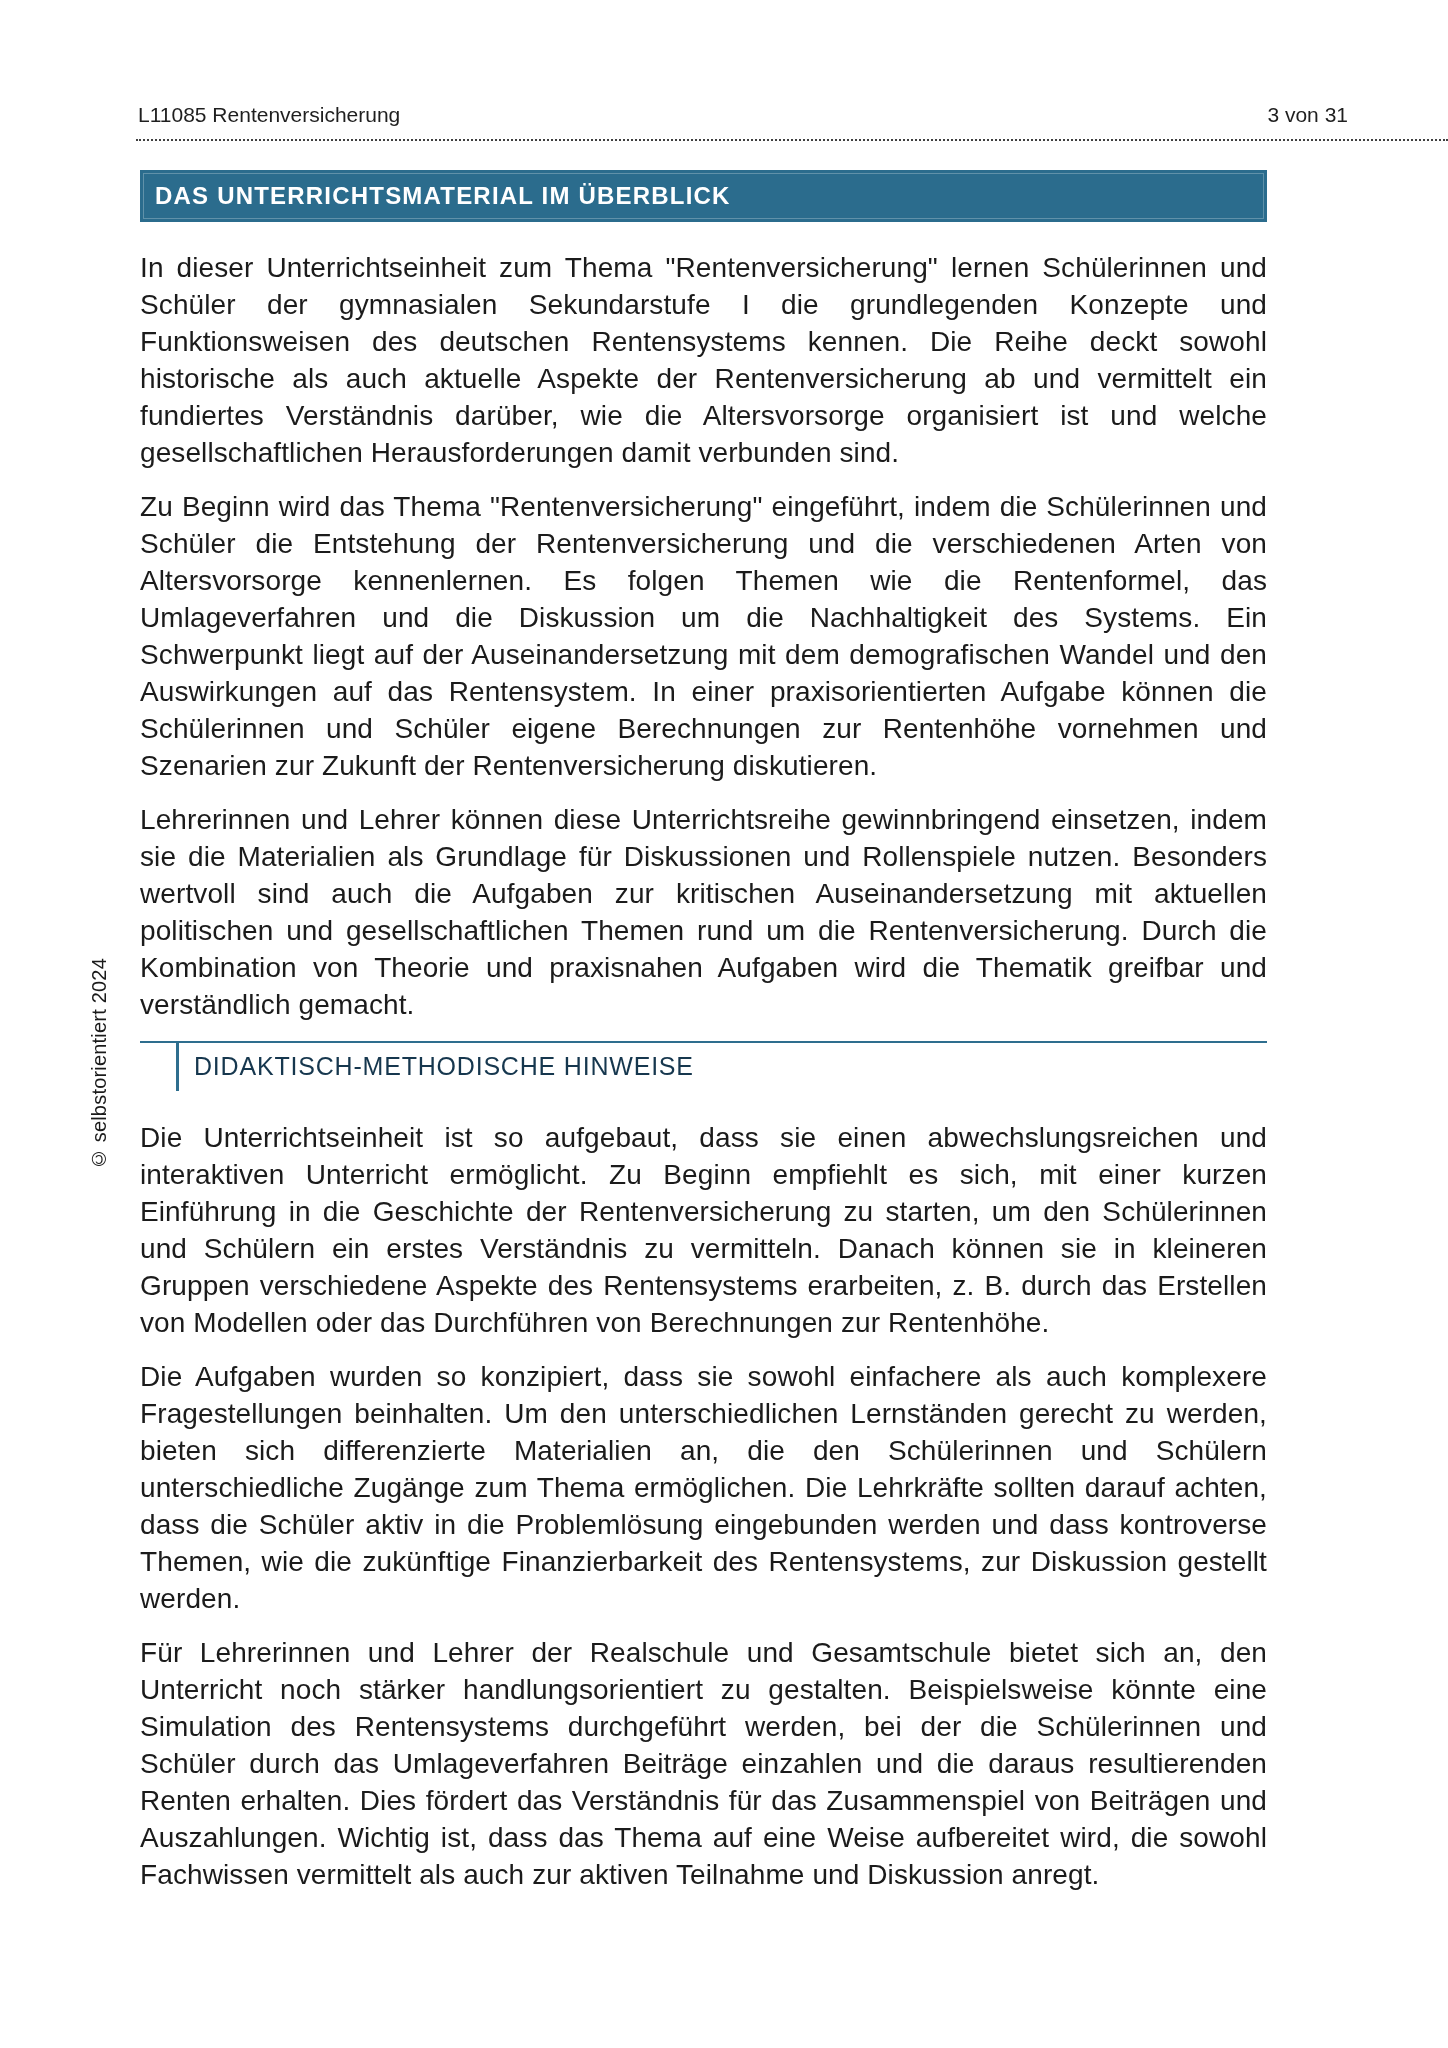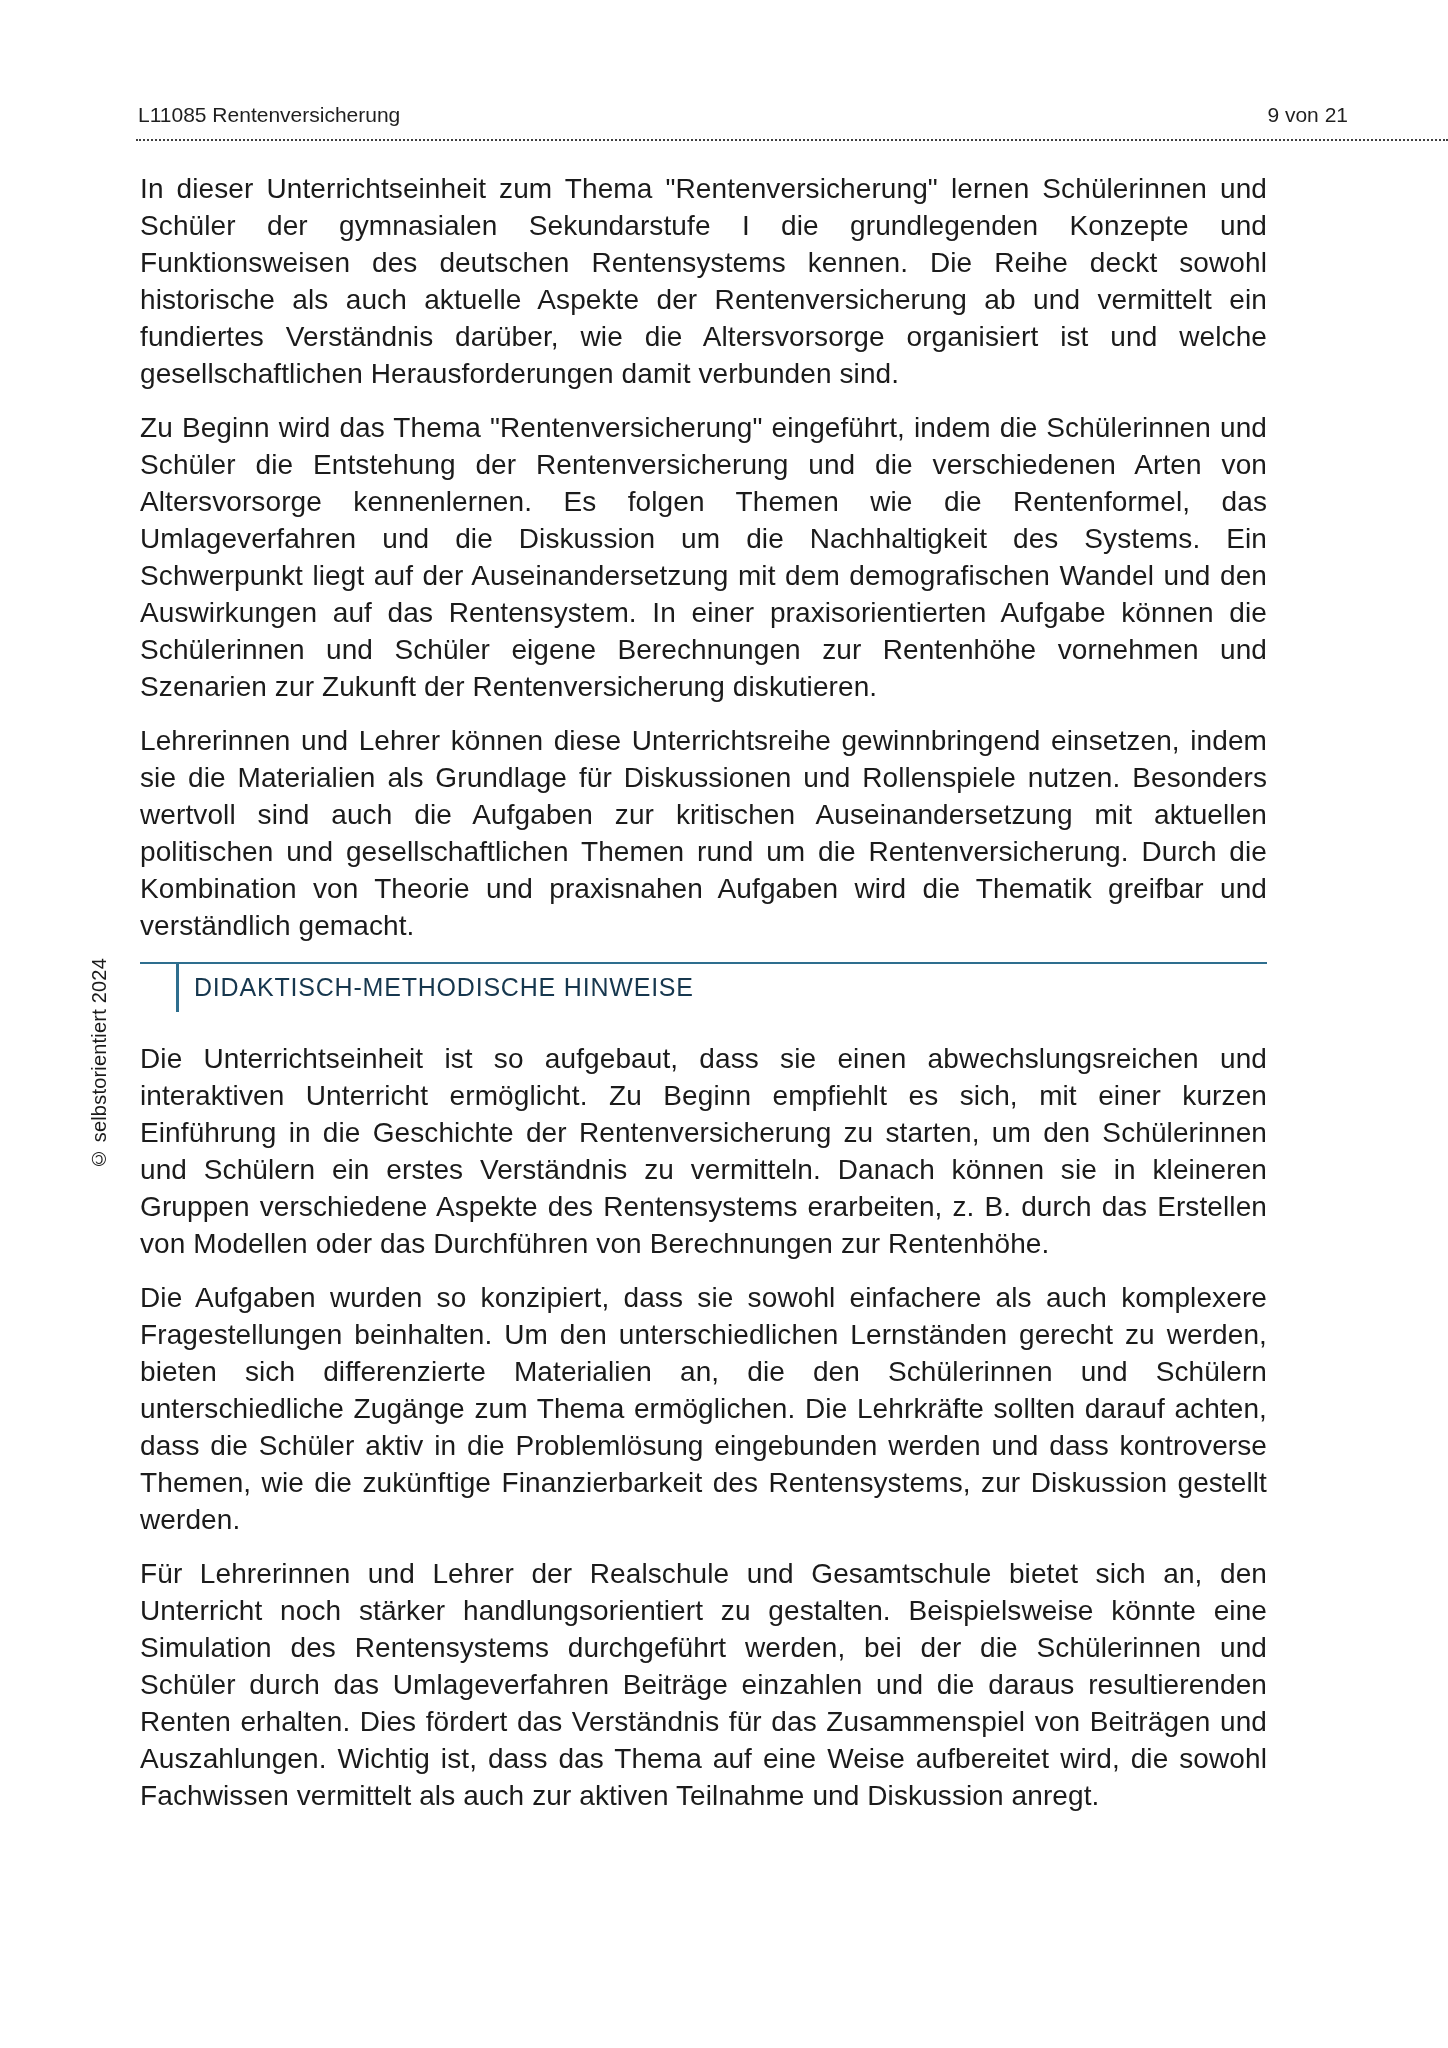--- a/index.html
+++ b/index.html
@@ -96,29 +96,32 @@
     white-space: nowrap;
   }
 </style>
 </head>
 <body>
 
 <div class="page">
 
   <div class="running-header">
     <span>L11085 Rentenversicherung</span>
-    <span>9 von 21</span>
+    <span>3 von 31</span>
   </div>
 
   <div class="dotted-rule"></div>
 
   <div class="copyright-vertical">© selbstorientiert 2024</div>
 
   <div class="content">
 
+    <div class="title-bar">
+      <span class="title-bar-label">DAS UNTERRICHTSMATERIAL IM ÜBERBLICK</span>
+    </div>
 
     <p>In dieser Unterrichtseinheit zum Thema "Rentenversicherung" lernen Schülerinnen und Schüler der gymnasialen Sekundarstufe I die grundlegenden Konzepte und Funktionsweisen des deutschen Rentensystems kennen. Die Reihe deckt sowohl historische als auch aktuelle Aspekte der Rentenversicherung ab und vermittelt ein fundiertes Verständnis darüber, wie die Altersvorsorge organisiert ist und welche gesellschaftlichen Herausforderungen damit verbunden sind.</p>
 
     <p>Zu Beginn wird das Thema "Rentenversicherung" eingeführt, indem die Schülerinnen und Schüler die Entstehung der Rentenversicherung und die verschiedenen Arten von Altersvorsorge kennenlernen. Es folgen Themen wie die Rentenformel, das Umlageverfahren und die Diskussion um die Nachhaltigkeit des Systems. Ein Schwerpunkt liegt auf der Auseinandersetzung mit dem demografischen Wandel und den Auswirkungen auf das Rentensystem. In einer praxisorientierten Aufgabe können die Schülerinnen und Schüler eigene Berechnungen zur Rentenhöhe vornehmen und Szenarien zur Zukunft der Rentenversicherung diskutieren.</p>
 
     <p>Lehrerinnen und Lehrer können diese Unterrichtsreihe gewinnbringend einsetzen, indem sie die Materialien als Grundlage für Diskussionen und Rollenspiele nutzen. Besonders wertvoll sind auch die Aufgaben zur kritischen Auseinandersetzung mit aktuellen politischen und gesellschaftlichen Themen rund um die Rentenversicherung. Durch die Kombination von Theorie und praxisnahen Aufgaben wird die Thematik greifbar und verständlich gemacht.</p>
 
     <div class="section-rule-heading">
       <div class="section-rule-inner">
         <span class="section-rule-label">DIDAKTISCH-METHODISCHE HINWEISE</span>

